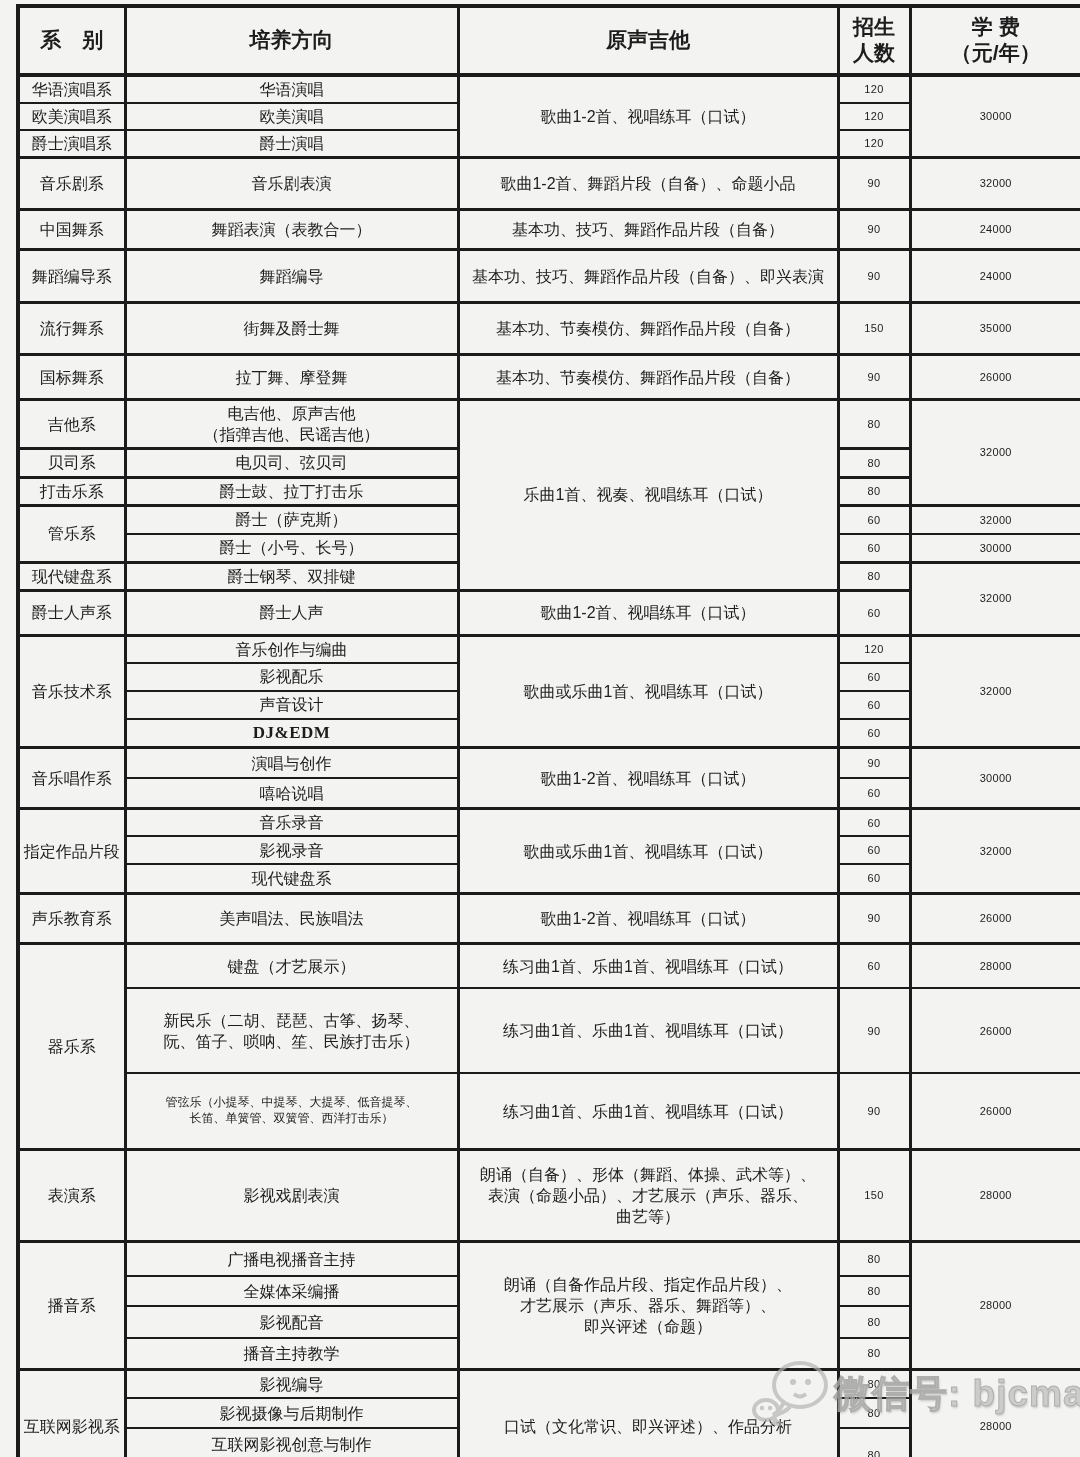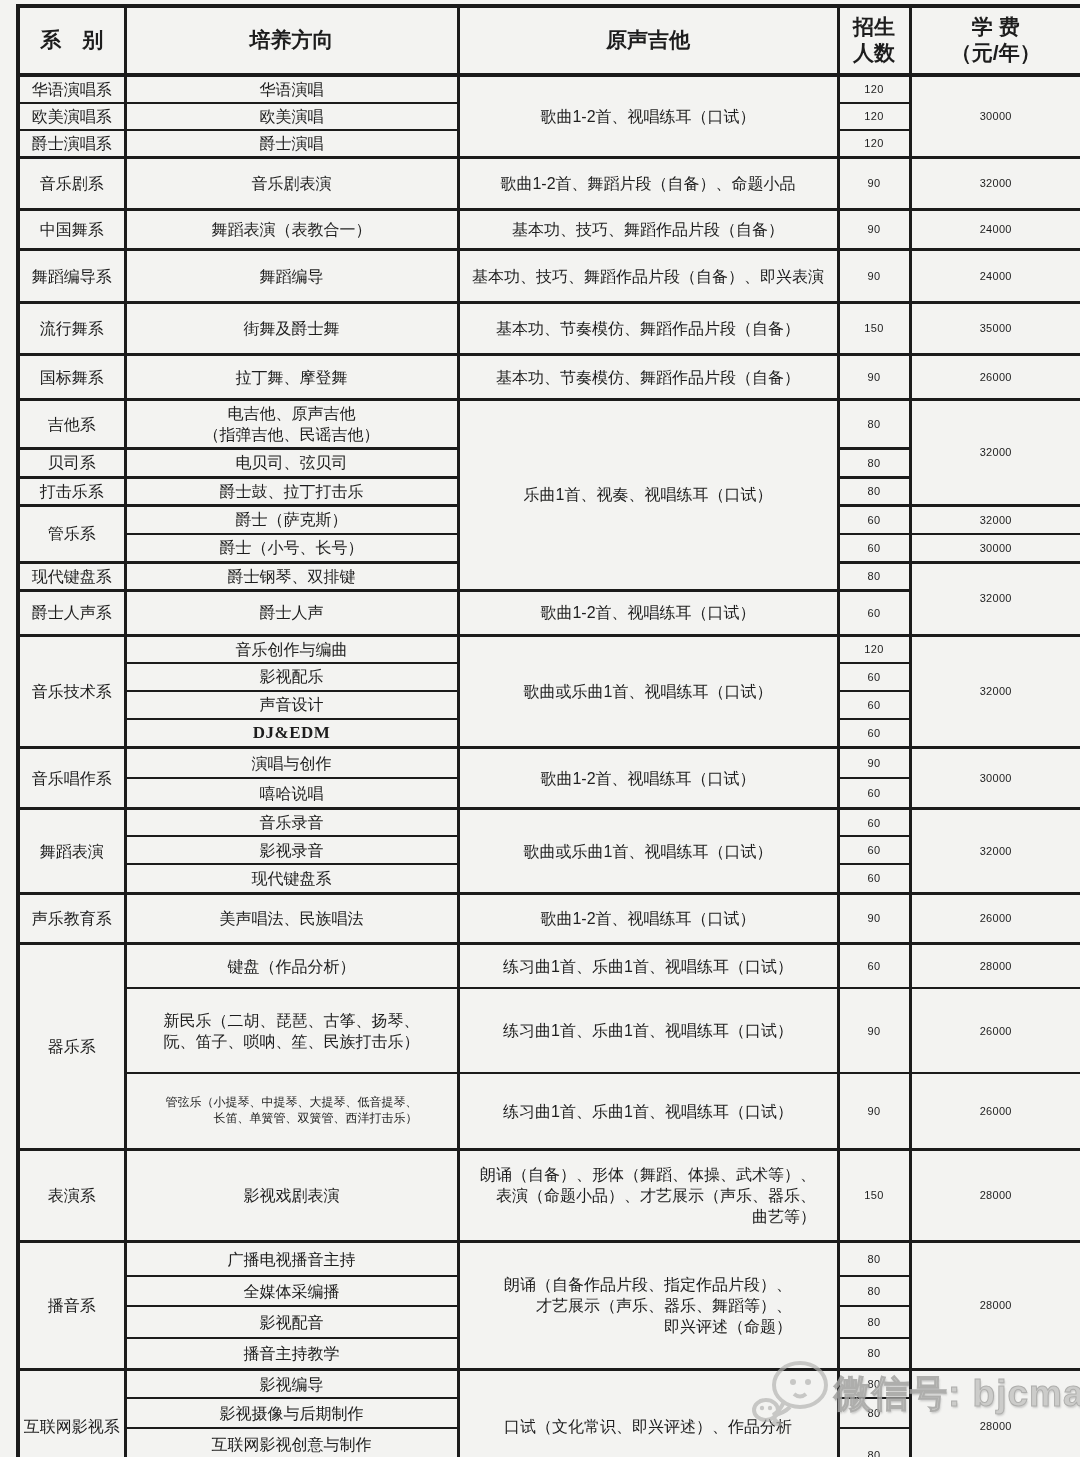--- a/index.html
+++ b/index.html
@@ -32,21 +32,21 @@
     border-bottom-width: 4px;
     font-size: 21px;
     font-weight: 700;
     padding: 6px 2px;
   }
   .adm td { font-size: 16px; }
   .adm tr.sec td { border-top-width: 3px; }
 
   .ct { white-space: pre-line; line-height: 1.32; }
   th .ct { line-height: 1.25; }
-  td.left .ct { display: inline-block; text-align: right; }
+  td.left .ct { display: inline-block; text-align: center; }
   td.tight .ct { font-size: 12px; }
   td.bold .ct {
     font-weight: 700;
     font-family: "Liberation Serif", "DejaVu Serif", serif;
     font-size: 17px;
     letter-spacing: .5px;
   }
   td.num .ct, td.fee .ct { font-size: 11px; letter-spacing: .3px; }
 
   .watermark {
@@ -380,21 +380,21 @@
         <tr style="height: 31px;">
           <td class="dir">
             <div class="ct">嘻哈说唱</div>
           </td>
           <td class="num">
             <div class="ct">60</div>
           </td>
         </tr>
         <tr class="sec" style="height: 27px;">
           <td class="dept" rowspan="3">
-            <div class="ct">舞蹈表演</div>
+            <div class="ct">指定作品片段</div>
           </td>
           <td class="dir">
             <div class="ct">音乐录音</div>
           </td>
           <td class="exam" rowspan="3">
             <div class="ct">歌曲或乐曲1首、视唱练耳（口试）</div>
           </td>
           <td class="num">
             <div class="ct">60</div>
           </td>
@@ -433,21 +433,21 @@
           </td>
           <td class="fee">
             <div class="ct">26000</div>
           </td>
         </tr>
         <tr class="sec" style="height: 45px;">
           <td class="dept" rowspan="3">
             <div class="ct">器乐系</div>
           </td>
           <td class="dir">
-            <div class="ct">键盘（作品分析）</div>
+            <div class="ct">键盘（才艺展示）</div>
           </td>
           <td class="exam">
             <div class="ct">练习曲1首、乐曲1首、视唱练耳（口试）</div>
           </td>
           <td class="num">
             <div class="ct">60</div>
           </td>
           <td class="fee">
             <div class="ct">28000</div>
           </td>

